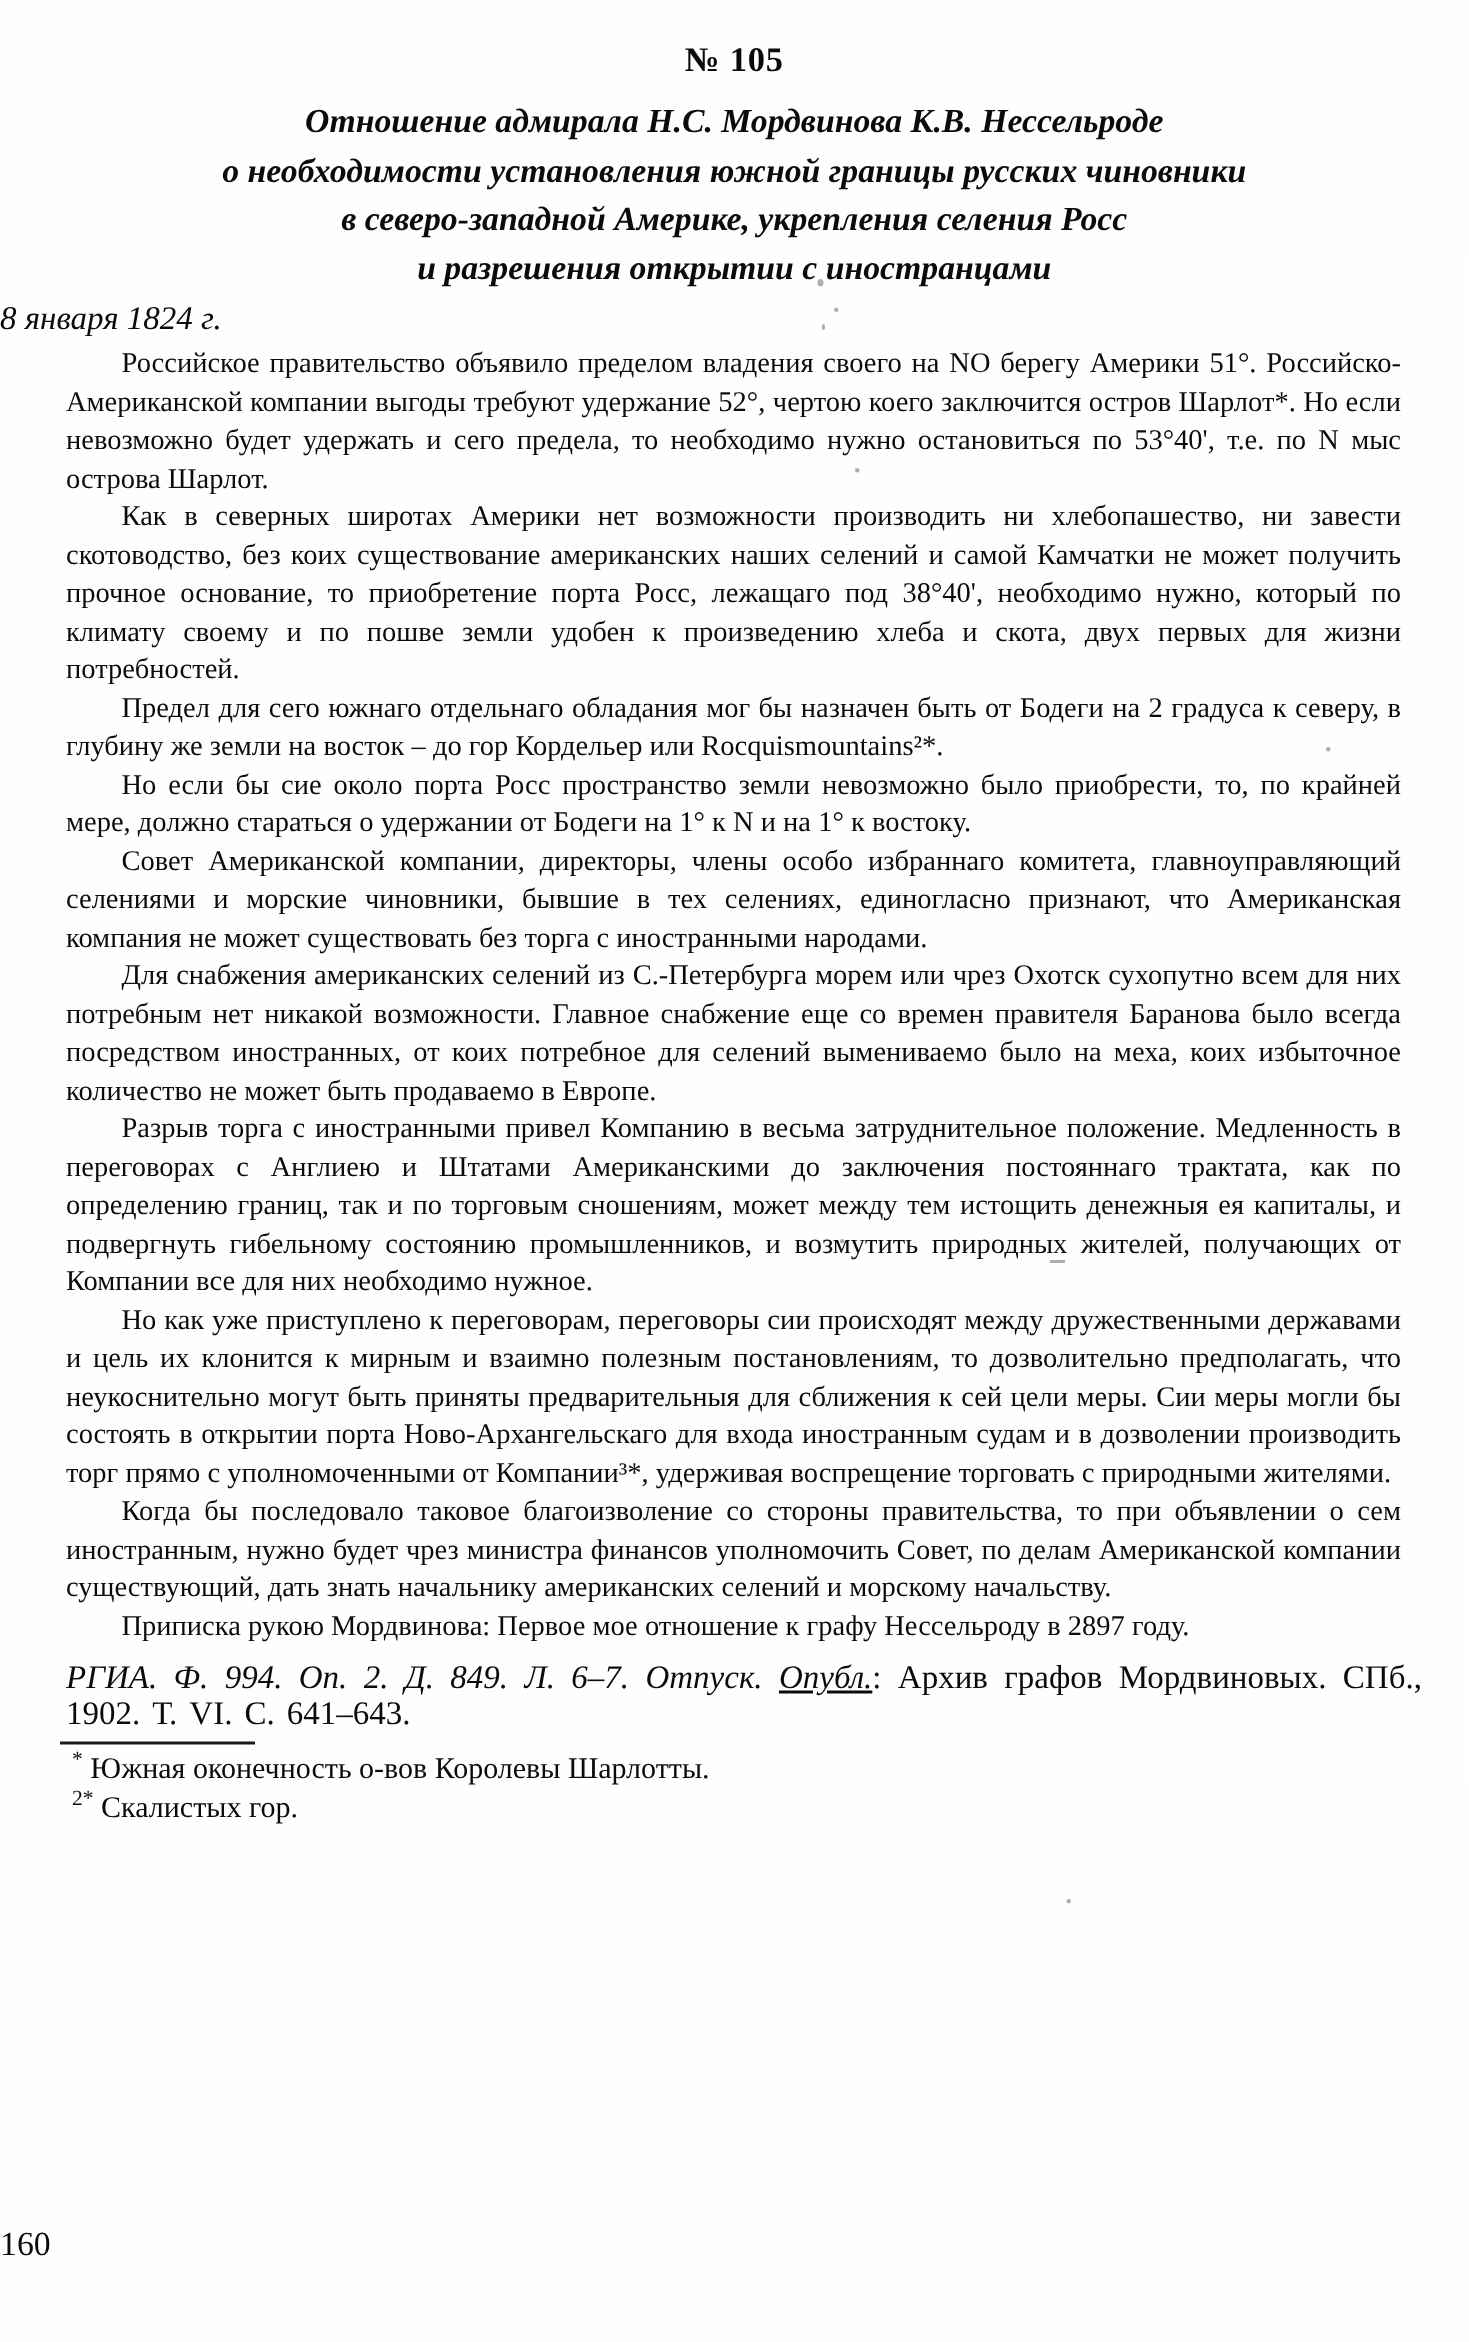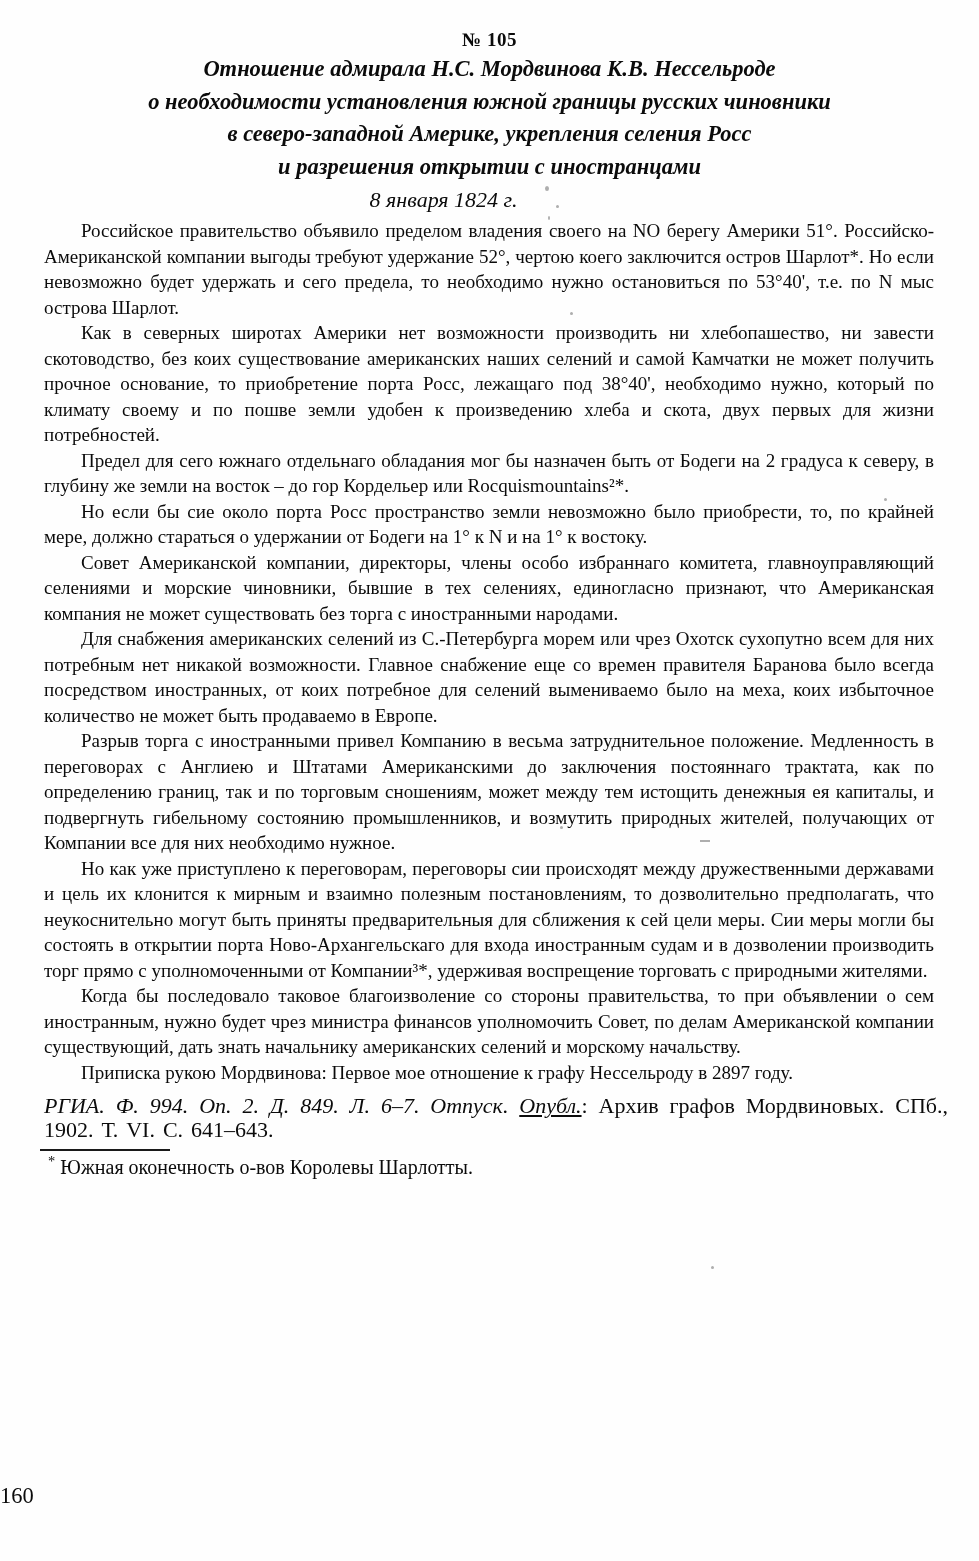--- a/index.html
+++ b/index.html
@@ -13,35 +13,36 @@
     height: 1561px;
     background: #fefefe;
     font-family: "Liberation Serif", serif;
     color: #0b0b0b;
     overflow: hidden;
   }
   .doc-number {
     padding-top: 27px;
     text-align: center;
     font-weight: 700;
-    font-size: 19px;
+    font-size: 23px;
     line-height: 26px;
     letter-spacing: 0.5px;
   }
   .title-block {
+    margin-top: 12px;
     text-align: center;
     font-style: italic;
     font-weight: 700;
     font-size: 22.5px;
     line-height: 32.5px;
   }
   .date-line {
     margin-top: 4px;
     margin-right: 92px;
-    text-align: center;
+    text-align: left;
     font-style: italic;
     font-size: 22px;
     line-height: 26px;
   }
   .body-text {
     margin: 5px 45px 0 44px;
     font-size: 19px;
     line-height: 25.5px;
     text-align: justify;
   }
@@ -117,20 +118,21 @@
     <p>Когда бы последовало таковое благоизволение со стороны правительства, то при объявлении о сем иностранным, нужно будет чрез министра финансов уполномочить Совет, по делам Американской компании существующий, дать знать начальнику американских селений и морскому начальству.</p>
     <p>Приписка рукою Мордвинова: Первое мое отношение к графу Нессельроду в 2897 году.</p>
   </div>
 
   <div class="source-line"><span class="it">РГИА. Ф. 994. Оп. 2. Д. 849. Л. 6–7. Отпуск. </span><span class="it ul">Опубл.</span><span>: Архив графов Мордвиновых. СПб., 1902. Т. VI. С. 641–643.</span></div>
 
   <div class="footnote-rule"></div>
 
   <div class="footnotes">
     <div class="footnote"><sup>*</sup><span> Южная оконечность о-вов Королевы Шарлотты.</span></div>
+    <div class="footnote"><sup>2*</sup><span> Скалистых гор.</span></div>
   </div>
 
   <div class="page-number">160</div>
 
   <div class="speck" style="left:545px; top:186px; width:4px;  height:5px;"></div>
   <div class="speck" style="left:556px; top:205px; width:3px;  height:3px;"></div>
   <div class="speck" style="left:548px; top:216px; width:2px;  height:4px;"></div>
   <div class="speck" style="left:570px; top:312px; width:3px;  height:3px;"></div>
   <div class="speck" style="left:884px; top:498px; width:3px;  height:3px;"></div>
   <div class="speck" style="left:700px; top:840px; width:10px; height:2px; border-radius:0;"></div>

